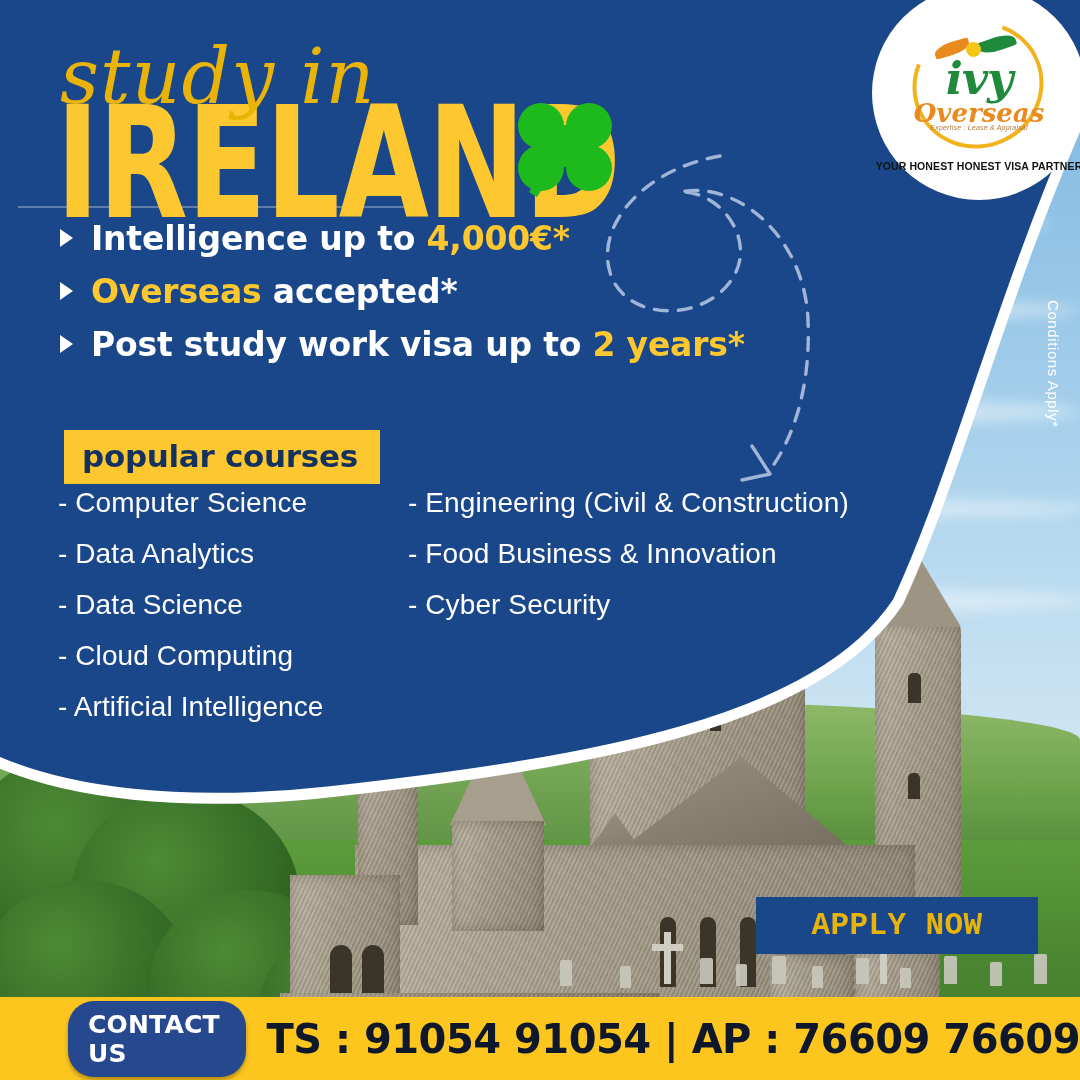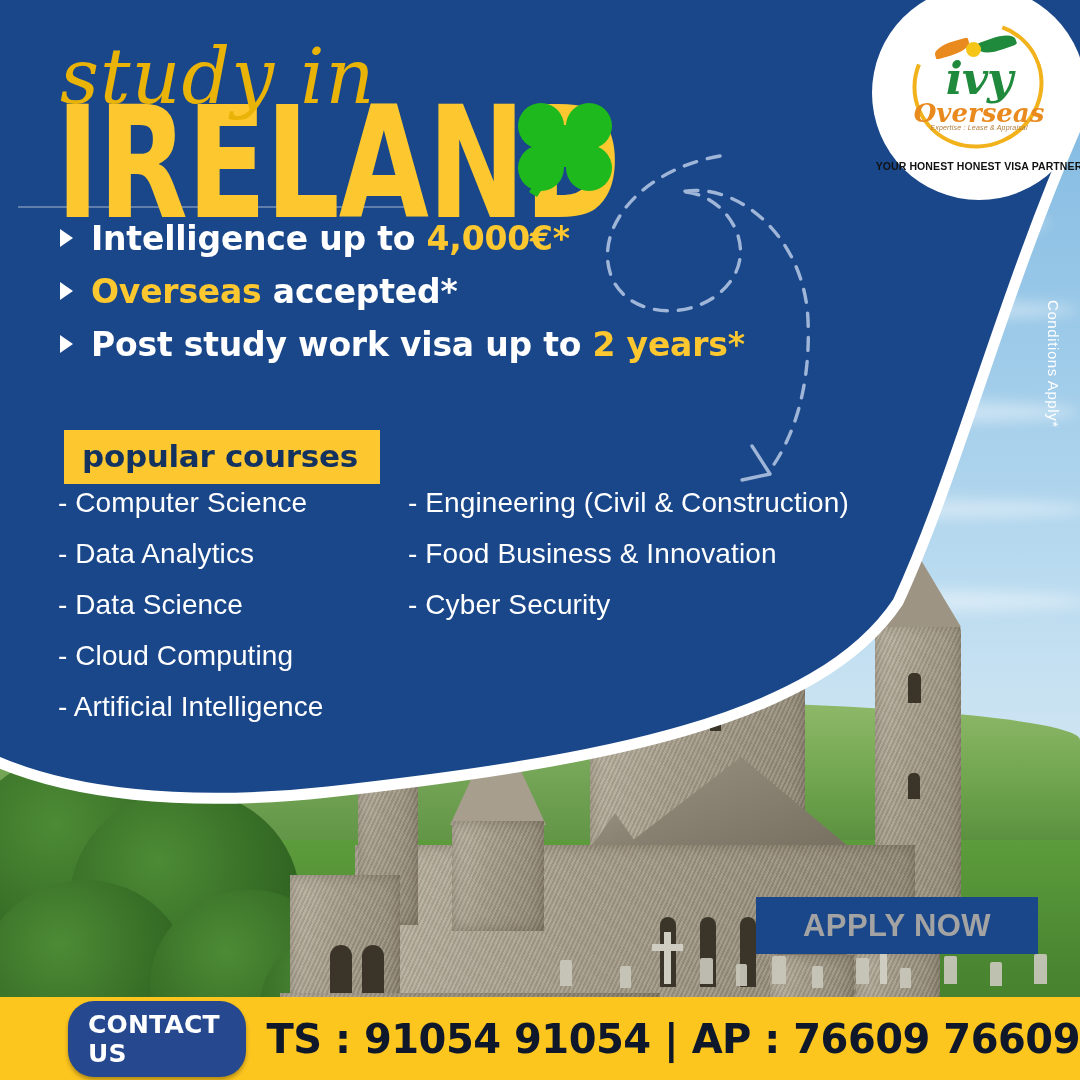--- a/index.html
+++ b/index.html
@@ -139,21 +139,21 @@
     font-size:15px;color:#ffffff;letter-spacing:.6px;white-space:nowrap;
     writing-mode:vertical-rl;
   }
 
   
   .apply{
     position:absolute;left:756px;top:897px;width:282px;height:57px;z-index:6;
     background:#1a4789;display:flex;align-items:center;justify-content:center;
   }
   .apply span{
-    font-family:Liberation Sans, sans-serif;font-weight:700;font-size:31px;color:#a3a3a3;letter-spacing:.4px;
+    font-family:Liberation Mono, monospace;font-weight:700;font-size:31px;color:#eab308;letter-spacing:.4px;
   }
 
   
   .ctbar{
     position:absolute;left:0;bottom:0;width:1080px;height:83px;background:#fdc61f;z-index:7;
     display:flex;align-items:center;padding-left:68px;
   }
   .ctpill{
     background:#26488f;border-radius:26px;padding:9px 20px;margin-right:20px;
     box-shadow:0 3px 4px rgba(0,0,0,.3);

